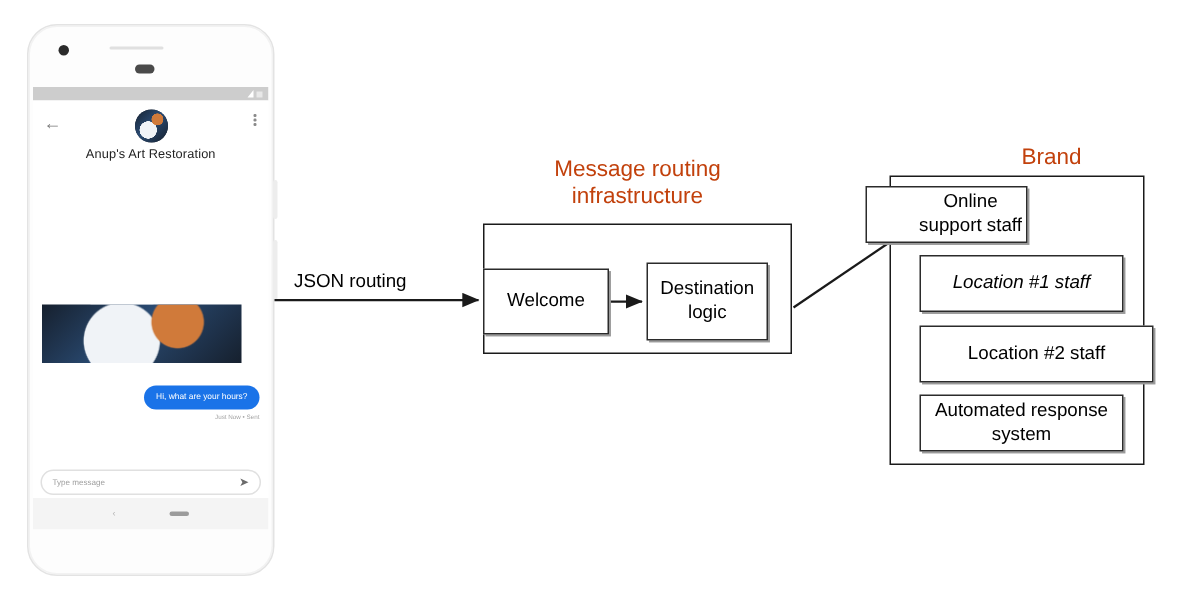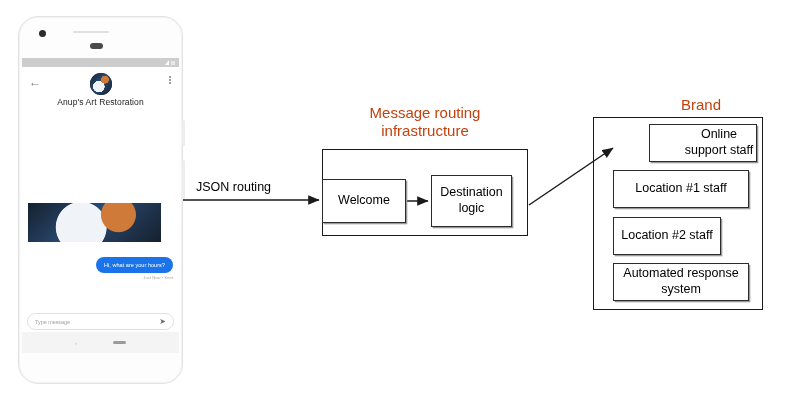--- a/index.html
+++ b/index.html
@@ -313,23 +313,23 @@
   #json-label {
     position: absolute;
     left: 196px; top: 180px;
     font-size: 12.5px;
     color: #000;
     white-space: nowrap;
   }
 
   
   #brand-outer { left: 593px; top: 117px; width: 170px; height: 193px; }
-  #brand-b1 { left: 649px; top: 124px; width: 108px; height: 38px; padding-left: 32px; }
-  #brand-b2 { left: 613px; top: 170px; width: 136px; height: 38px; }
-  #brand-b3 { left: 613px; top: 217px; width: 108px; height: 38px; }
+  #brand-b1 { left: 577px; top: 124px; width: 108px; height: 38px; padding-left: 32px; }
+  #brand-b2 { left: 613px; top: 170px; width: 136px; height: 38px; font-style: italic; }
+  #brand-b3 { left: 613px; top: 217px; width: 156px; height: 38px; }
   #brand-b4 { left: 613px; top: 263px; width: 136px; height: 38px; }
 </style>
 </head>
 <body>
 
 <div class="phone-wrap">
   <div class="phone-body"></div>
   <div class="phone-sidebtn b1"></div>
   <div class="phone-sidebtn b2"></div>
 

